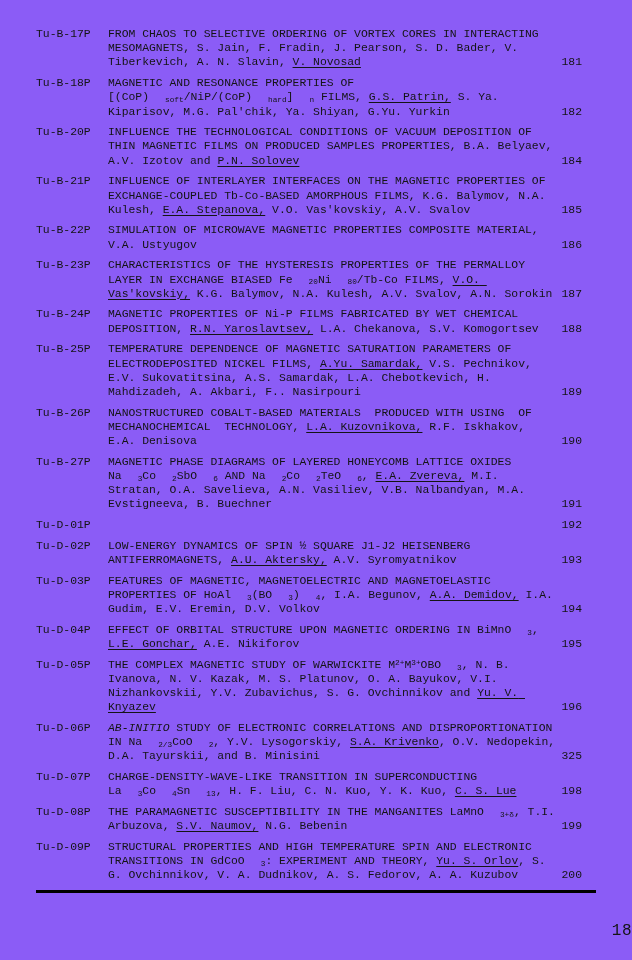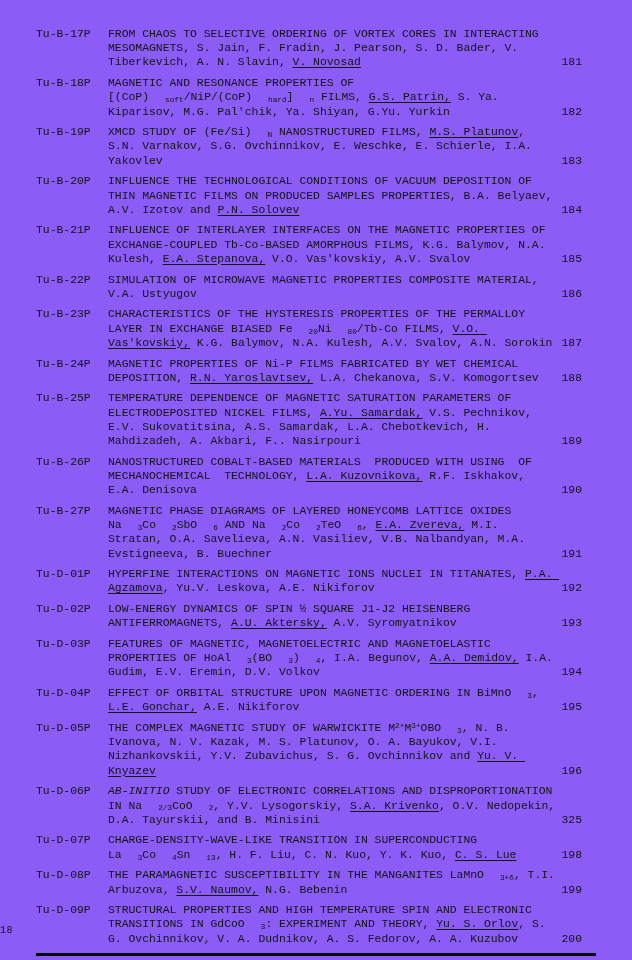--- a/index.html
+++ b/index.html
@@ -18,46 +18,41 @@
   .entry{display:flex;margin-bottom:6.5px;}
   .code{width:72px;flex:none;}
   .body{width:450px;flex:none;white-space:pre-wrap;}
   .body u{text-decoration:underline;text-underline-offset:1.5px;}
   .body sub{font-size:68%;vertical-align:-0.25em;line-height:0;margin-left:16px;}
   .body sup{font-size:68%;vertical-align:0.45em;line-height:0;}
   .pagenum{flex:1;text-align:right;align-self:flex-end;padding-right:14px;}
   .rule{border-top:3px solid #000;margin-top:7px;width:560px;}
   .footer{
     position:absolute;left:0;right:0;bottom:22px;
-    text-align:left;font-size:10px;letter-spacing:0.5px;
+    text-align:right;font-size:16px;letter-spacing:0.5px;
   }
 </style>
 </head>
 <body>
 
 <div class="page">
   <div class="content">
     <div id="toc-list">
   <div class="entry">
     <div class="code">Tu-B-17P</div>
     <div class="body">FROM CHAOS TO SELECTIVE ORDERING OF VORTEX CORES IN INTERACTING MESOMAGNETS, S. Jain, F. Fradin, J. Pearson, S. D. Bader, V. Tiberkevich, A. N. Slavin, <u>V. Novosad</u></div>
     <div class="pagenum">181</div>
   </div>
 
   <div class="entry">
     <div class="code">Tu-B-18P</div>
     <div class="body">MAGNETIC AND RESONANCE PROPERTIES OF [(CoP)<sub>soft</sub>/NiP/(CoP)<sub>hard</sub>]<sub>n</sub> FILMS, <u>G.S. Patrin,</u> S. Ya. Kiparisov, M.G. Pal'chik, Ya. Shiyan, G.Yu. Yurkin</div>
     <div class="pagenum">182</div>
   </div>
 
-  <div class="entry">
-    <div class="code">Tu-B-19P</div>
-    <div class="body">XMCD STUDY OF (Fe/Si)<sub>N</sub> NANOSTRUCTURED FILMS, <u>M.S. Platunov</u>, S.N. Varnakov, S.G. Ovchinnikov, E. Weschke, E. Schierle, I.A. Yakovlev</div>
-    <div class="pagenum">183</div>
-  </div>
 
   <div class="entry">
     <div class="code">Tu-B-20P</div>
     <div class="body">INFLUENCE THE TECHNOLOGICAL CONDITIONS OF VACUUM DEPOSITION OF THIN MAGNETIC FILMS ON PRODUCED SAMPLES PROPERTIES, B.A. Belyaev, A.V. Izotov and <u>P.N. Solovev</u></div>
     <div class="pagenum">184</div>
   </div>
 
   <div class="entry">
     <div class="code">Tu-B-21P</div>
     <div class="body">INFLUENCE OF INTERLAYER INTERFACES ON THE MAGNETIC PROPERTIES OF EXCHANGE-COUPLED Tb-Co-BASED AMORPHOUS FILMS, K.G. Balymov, N.A. Kulesh, <u>E.A. Stepanova,</u> V.O. Vas'kovskiy, A.V. Svalov</div>
@@ -95,21 +90,20 @@
   </div>
 
   <div class="entry">
     <div class="code">Tu-B-27P</div>
     <div class="body">MAGNETIC PHASE DIAGRAMS OF LAYERED HONEYCOMB LATTICE OXIDES Na<sub>3</sub>Co<sub>2</sub>SbO<sub>6</sub> AND Na<sub>2</sub>Co<sub>2</sub>TeO<sub>6</sub>, <u>E.A. Zvereva,</u> M.I. Stratan, O.A. Savelieva, A.N. Vasiliev, V.B. Nalbandyan, M.A. Evstigneeva, B. Buechner</div>
     <div class="pagenum">191</div>
   </div>
 
   <div class="entry">
     <div class="code">Tu-D-01P</div>
-    <div class="body">HYPERFINE INTERACTIONS ON MAGNETIC IONS NUCLEI IN TITANATES, <u>P.A. Agzamova</u>, Yu.V. Leskova, A.E. Nikiforov</div>
     <div class="pagenum">192</div>
   </div>
 
   <div class="entry">
     <div class="code">Tu-D-02P</div>
     <div class="body">LOW-ENERGY DYNAMICS OF SPIN ½ SQUARE J1-J2 HEISENBERG ANTIFERROMAGNETS, <u>A.U. Aktersky,</u> A.V. Syromyatnikov</div>
     <div class="pagenum">193</div>
   </div>
 
   <div class="entry">

